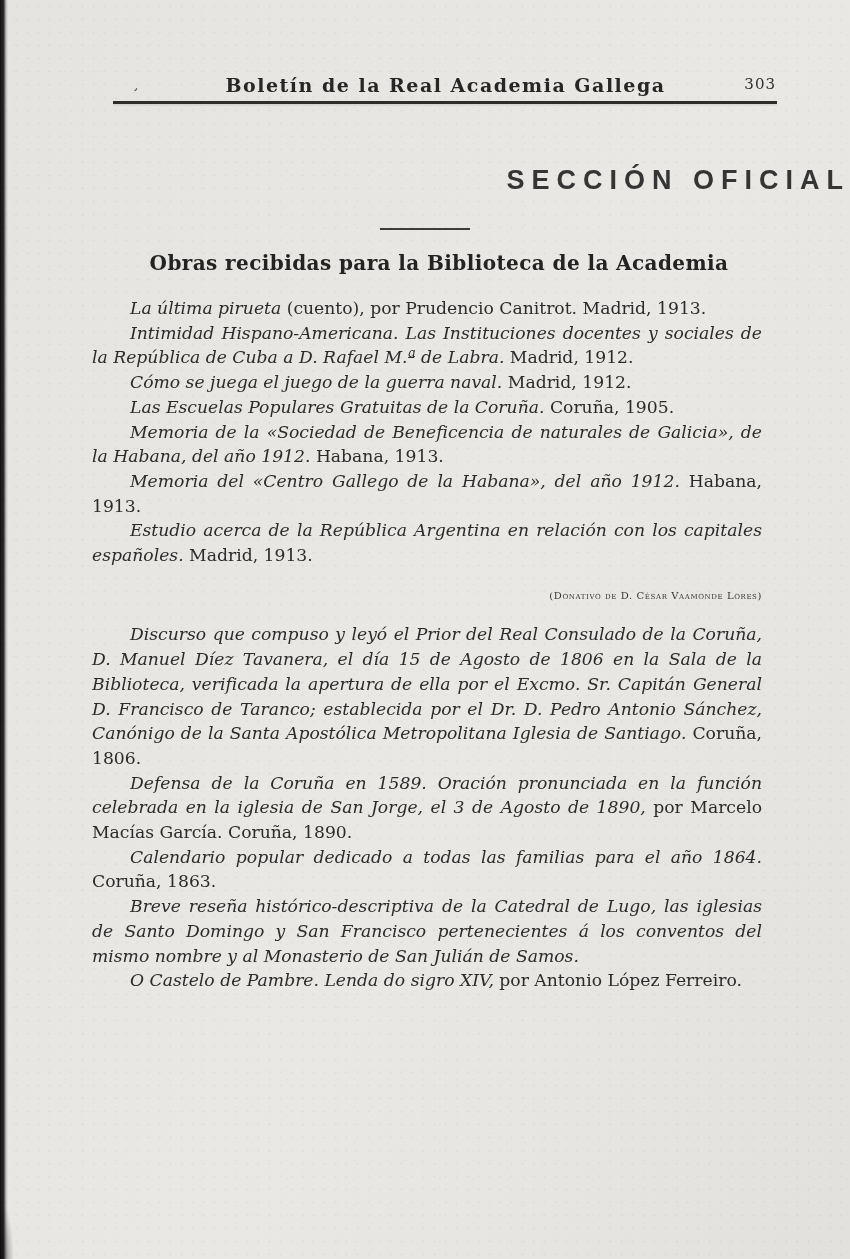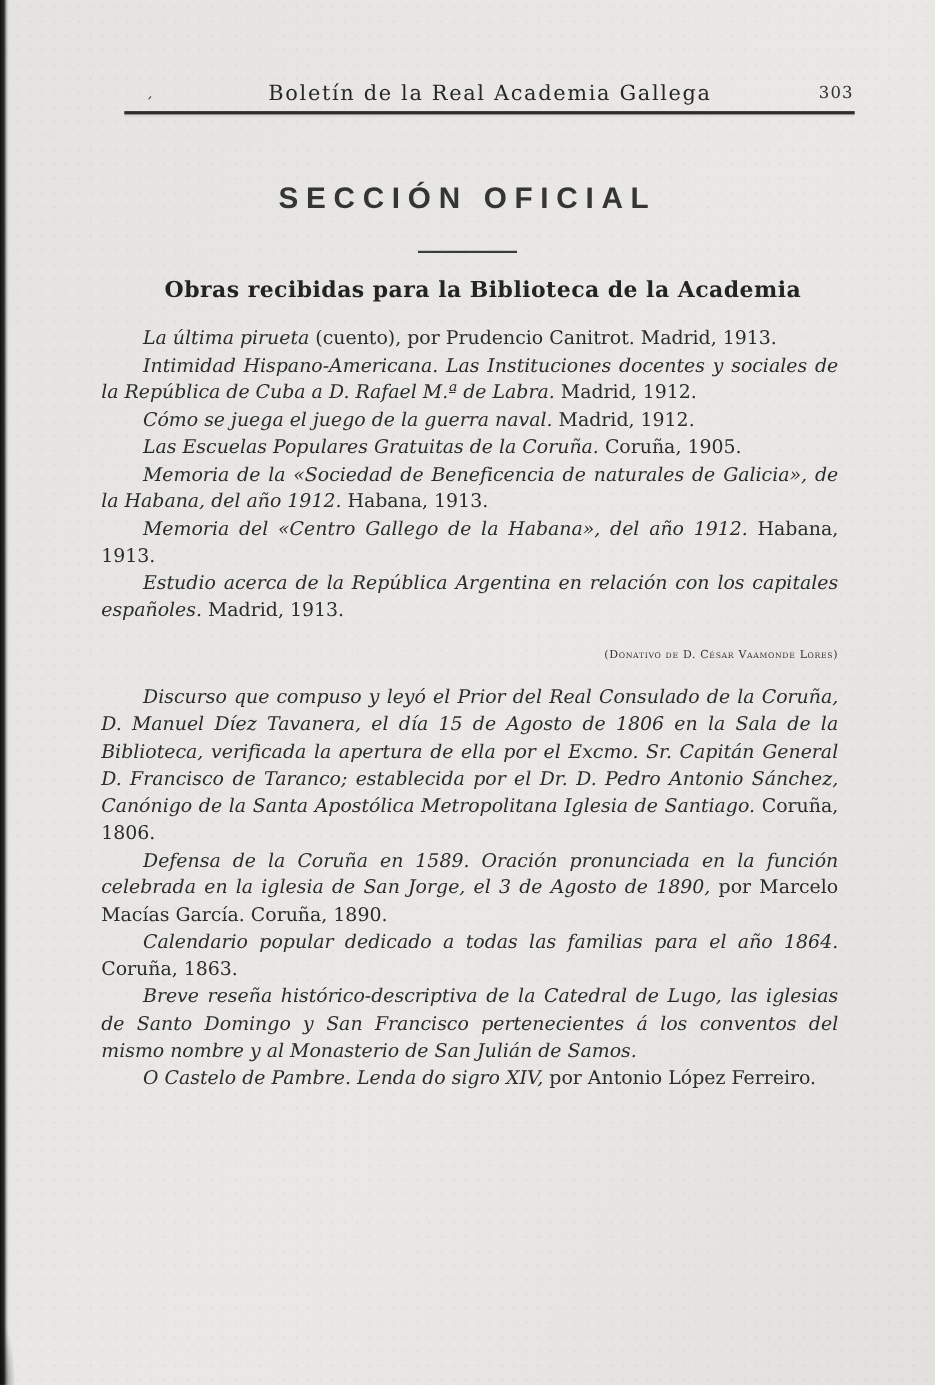--- a/index.html
+++ b/index.html
@@ -42,21 +42,21 @@
     position: absolute;
     top: 74px;
     left: 113px;
     right: 72px;
     height: 24px;
   }
   .jtitle {
     display: block;
     text-align: center;
     font-size: 19px;
-    font-weight: normal;
+    font-weight: bold;
     letter-spacing: 1.5px;
     color: #262626;
   }
   .stray-mark {
     position: absolute;
     left: 22px; top: 4px;
     font-size: 13px;
     color: #3a3a3a;
     transform: rotate(14deg);
   }
@@ -76,21 +76,21 @@
     background: #2e2d2b;
     box-shadow: 0 2px 1px rgba(0,0,0,0.07);
   }
   
   .section-title {
     position: absolute;
     top: 165px;
     left: 0;
     width: 100%;
     margin: 0;
-    text-align: center;
+    text-align: right;
     font-family: "Liberation Sans", "DejaVu Sans", sans-serif;
     font-size: 27px;
     font-weight: 600;
     letter-spacing: 7px;
     color: #353535;
   }
   .title-divider {
     position: absolute;
     top: 228px;
     left: 50%;

